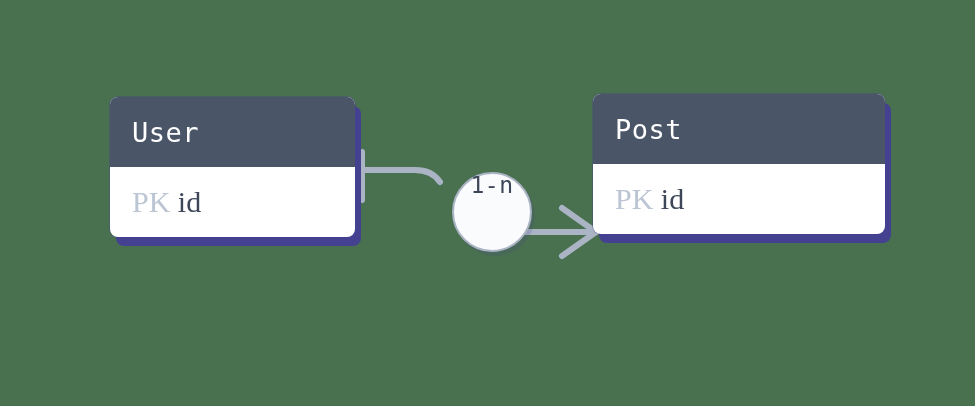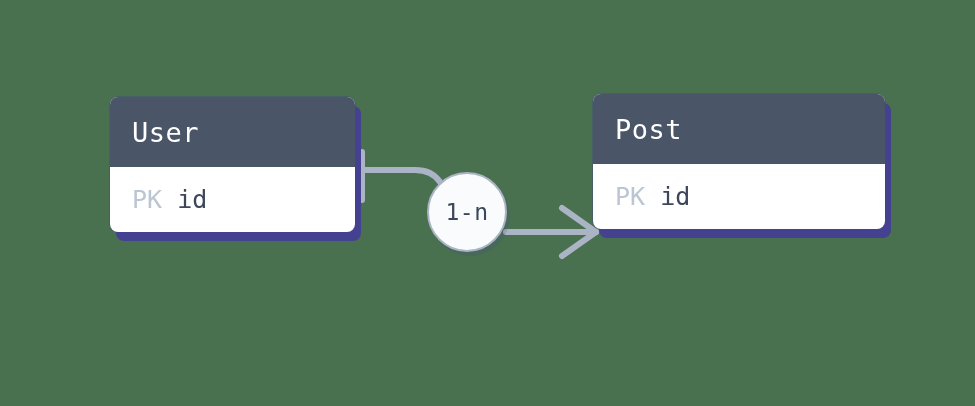--- a/index.html
+++ b/index.html
@@ -38,25 +38,26 @@
   .entity-header {
     background: #4a5568;
     color: #ffffff;
     font-size: 27px;
     line-height: 1;
     padding: 22px 0 21px 22px;
     letter-spacing: 0.5px;
     white-space: nowrap;
   }
   .attr-row {
-    font-size: 25px;
+    font-size: 30px;
     line-height: 1;
     padding: 20px 0 20px 22px;
     white-space: nowrap;
     color: #3d4759;
+    font-family: Liberation Serif, serif;
   }
   .attr-row + .attr-row {
     border-top: 1px solid #edf1f7;
   }
   .key-tag {
     color: #bcc5d3;
   }
   .attr-name {
     color: #3d4759;
   }
@@ -68,30 +69,30 @@
   }
   #entity-post {
     left: 593px;
     top: 94px;
     width: 292px;
   }
 
   
   .rel-bubble {
     position: absolute;
-    left: 427px;
+    left: 452px;
     top: 172px;
     width: 80px;
     height: 80px;
     border-radius: 50%;
     background: #fafbfd;
     border: 2px solid #aab4c4;
     box-shadow: 3px 4px 0 0 rgba(67,65,144,0.18);
     display: flex;
-    align-items: center;
+    align-items: flex-start;
     justify-content: center;
     box-sizing: border-box;
   }
   .rel-label {
     font-size: 23px;
     color: #3d4759;
     line-height: 1;
     letter-spacing: 0.5px;
   }
 </style>

